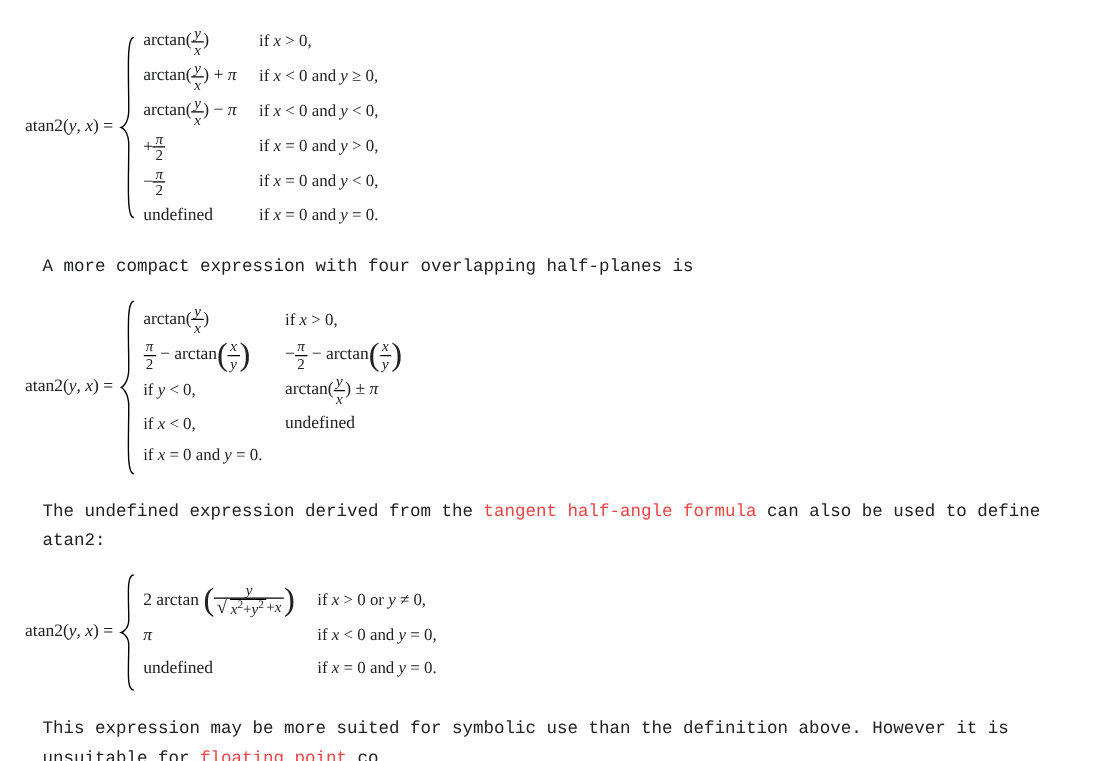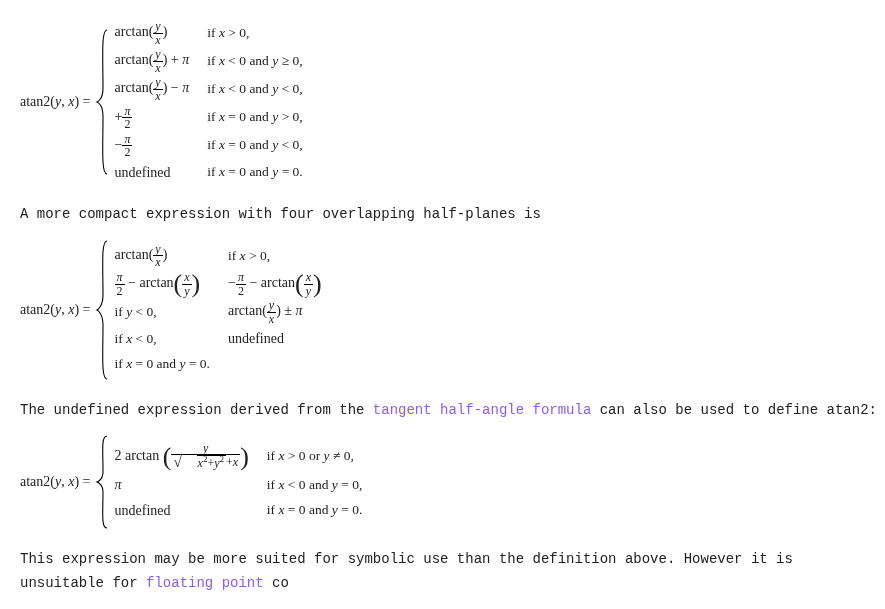--- a/index.html
+++ b/index.html
@@ -1,31 +1,31 @@
 <!DOCTYPE html>
 <html><head>
 <meta charset="utf-8">
 <style>
 body{font-family:Georgia,'Times New Roman',serif;font-size:14px;color:#202122;margin:0;padding:10px 0 10px 20px;line-height:1.7;background:#fff}
 .mono{font-family:'Courier New',monospace;font-size:14px;color:#202122}
-p{margin:12px 0}
-a{color:#8b5cf6;text-decoration:none}
+p{margin:12px 14px}
+a{color:#ef4444;text-decoration:none}
 .eq{display:flex;align-items:center;margin:10px 0 18px 0;font-family:'Times New Roman',serif}
 .lhs{font-style:normal;margin-right:4px}
 .fn{font-family:'Times New Roman',serif;font-style:normal}
 .brace{font-size:0;display:inline-block;vertical-align:middle}
 .brace svg{display:block}
 .cases{display:grid;grid-template-columns:auto auto;column-gap:18px;row-gap:2px;align-items:center;margin-left:6px;font-family:'Times New Roman',serif}
 .cases>div{white-space:nowrap}
 .frac{display:inline-block;vertical-align:middle;text-align:center;font-size:12px;line-height:1.05}
 .frac .n{display:block;padding:0 2px}
 .frac .d{display:block;border-top:1px solid #000;padding:0 2px}
 .big{font-size:26px;vertical-align:middle;display:inline-block;line-height:0;font-family:'Times New Roman',serif}
 .sqrt{display:inline-block;vertical-align:middle;position:relative}
-.sqrt .rad{border-top:1px solid #000;padding:0 2px 0 1px;margin-left:17px}
+.sqrt .rad{border-top:1px solid #000;padding:0 2px 0 1px;margin-left:4px}
 .sqrt::before{content:"√";font-size:15px;vertical-align:top;margin-right:-2px}
 .it{font-style:italic}
 .cond{font-size:13.5px}
 .expr{font-size:14px}
 sup{font-size:9px}
 </style>
 </head>
 <body>
 
 <div class="eq">

